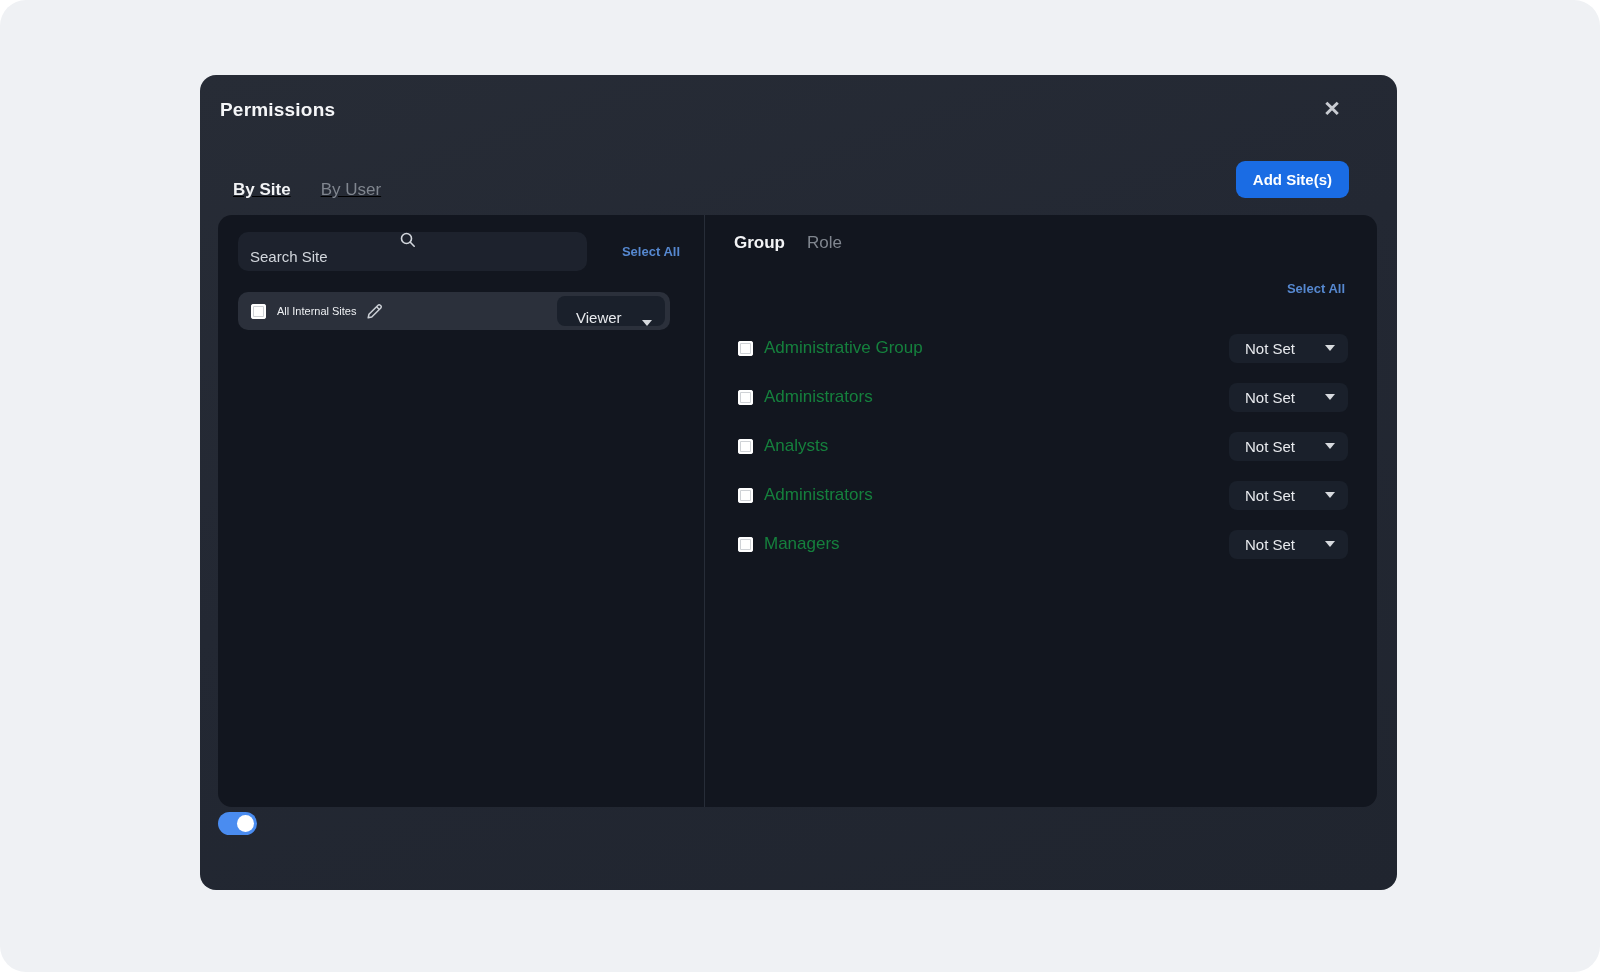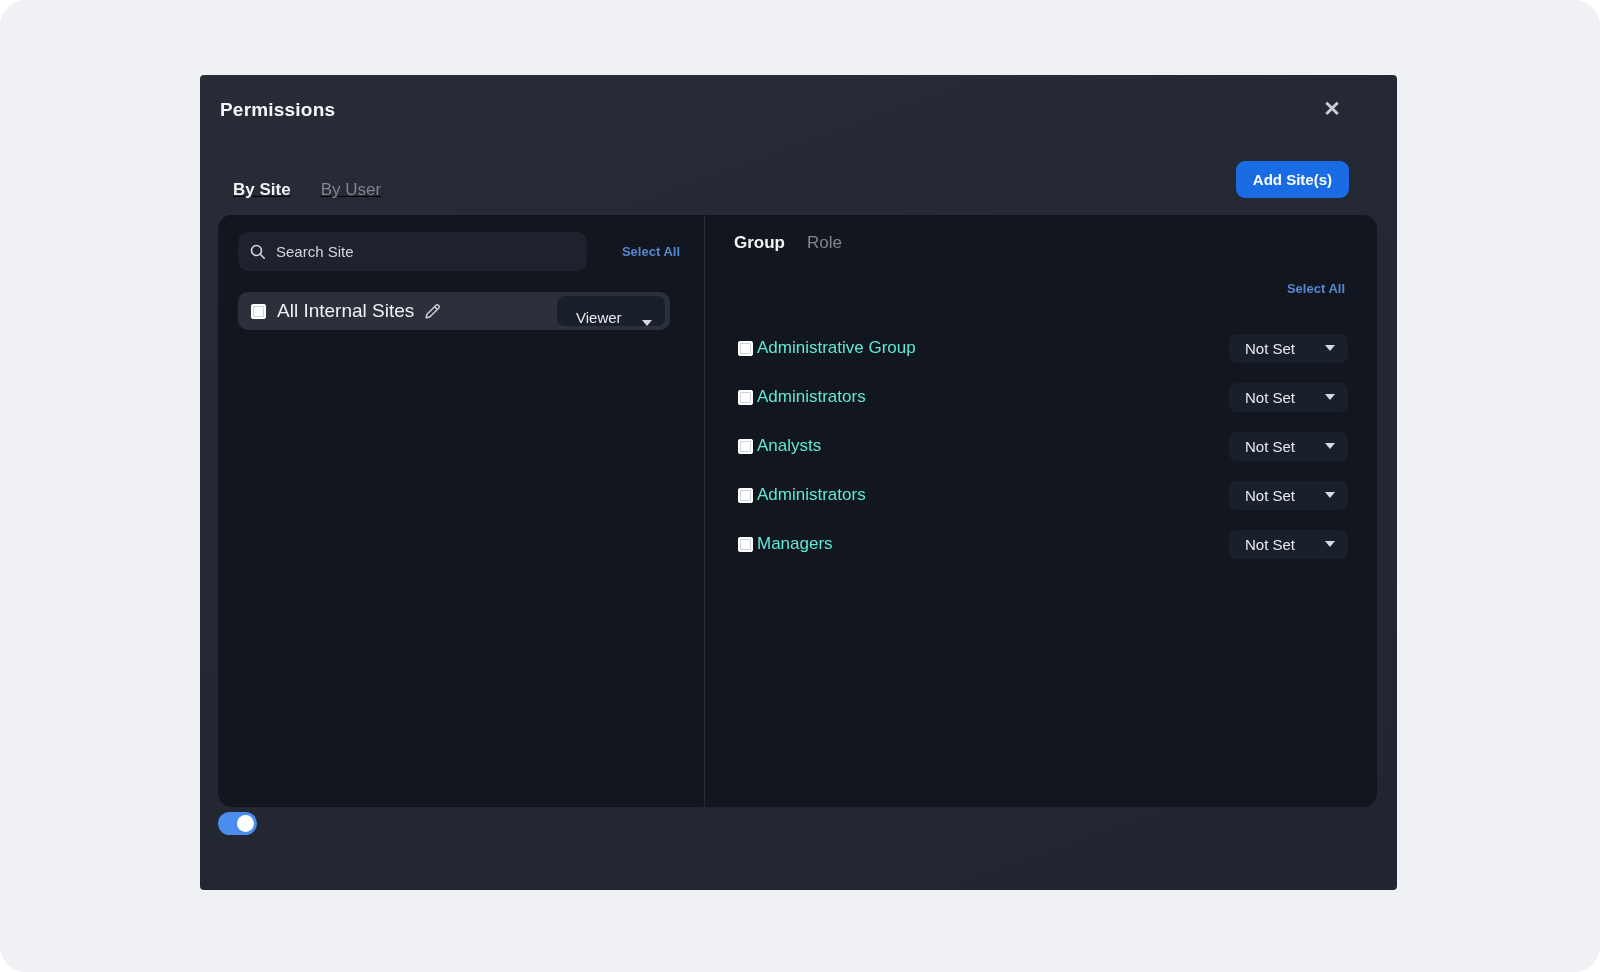--- a/index.html
+++ b/index.html
@@ -4,21 +4,21 @@
 <style>
   * { margin: 0; padding: 0; box-sizing: border-box; }
   html, body { width: 1600px; height: 972px; background: #ffffff; font-family: "Liberation Sans", sans-serif; }
   .page {
     position: relative; width: 1600px; height: 972px;
     background: #eff1f4; border-radius: 26px; overflow: hidden;
   }
   .modal {
     position: absolute; left: 200px; top: 75px; width: 1197px; height: 815px;
     background: linear-gradient(160deg, #272c36 0%, #232833 45%, #20252f 100%);
-    border-radius: 4px;
+    border-radius: 16px;
   }
   .modal-title {
     position: absolute; left: 20px; top: 24px;
     font-size: 19px; font-weight: bold; color: #f5f6f8; letter-spacing: .2px;
   }
   .close-btn {
     position: absolute; right: 52px; top: 20px; width: 26px; height: 26px;
     display: flex; align-items: center; justify-content: center;
     color: #c9ccd2; font-size: 21px; font-weight: bold; cursor: pointer; line-height: 1;
   }
@@ -34,21 +34,21 @@
   .inner-panel {
     position: absolute; left: 18px; top: 140px; width: 1159px; height: 592px;
     background: #12161f; border-radius: 14px;
   }
   .col-left { position: absolute; left: 0; top: 0; width: 486px; height: 100%; }
   .v-divider { position: absolute; left: 486px; top: 0; bottom: 0; width: 1px; background: #272d38; }
   .col-right { position: absolute; left: 487px; top: 0; right: 0; height: 100%; }
 
   .search-box {
     position: absolute; height: 39px; background: #1d222d; border-radius: 10px;
-    display: flex; align-items: center; padding: 0 12px;
+    display: flex; align-items: center; padding: 0 12px; flex-direction: column;
   }
   .search-box svg { flex: 0 0 auto; margin-right: 10px; }
   .search-box input {
     background: transparent; border: none; outline: none; width: 100%;
     color: #e3e6ea; font-size: 15px; font-family: "Liberation Sans", sans-serif;
   }
   .search-box input::placeholder { color: #d3d7dd; opacity: 1; }
 
   .select-all {
     position: absolute; font-size: 13px; font-weight: bold; color: #5688d0; cursor: pointer;
@@ -63,39 +63,39 @@
   .right-tab.active { color: #f2f3f5; font-weight: bold; }
 
   .site-row {
     position: absolute; left: 20px; top: 77px; width: 432px; height: 38px;
     background: #2b303b; border-radius: 10px; display: flex; align-items: center; padding: 0 5px 0 13px;
   }
   .checkbox {
     width: 15px; height: 15px; background: #ffffff; border-radius: 3px;
     box-shadow: inset 0 0 0 2px #ffffff, inset 0 0 0 3px #cfd2d6; cursor: pointer; flex: 0 0 auto;
   }
-  .site-name { margin-left: 11px; font-size: 19px; color: #eef0f3; white-space: nowrap; text-align: right; }
+  .site-name { margin-left: 11px; font-size: 11px; color: #eef0f3; white-space: nowrap; text-align: right; }
   .edit-icon { margin-left: 9px; display: flex; align-items: center; cursor: pointer; }
   .pill {
     background: #1a202b; border-radius: 8px; display: flex; align-items: center;
     justify-content: space-between; cursor: pointer;
   }
   .viewer-pill { margin-left: auto; width: 108px; height: 30px; padding: 0 13px 0 19px; align-items: flex-end; }
   .pill-label { font-size: 15px; color: #e8eaee; }
   .caret {
     width: 0; height: 0; border-left: 5px solid transparent; border-right: 5px solid transparent;
     border-top: 6px solid #d7dade;
   }
 
   .group-list { position: absolute; left: 0; top: 118px; right: 0; }
   .group-row {
     height: 30px; margin-bottom: 19px; display: flex; align-items: center;
     padding-left: 33px; padding-right: 29px;
   }
-  .group-name { margin-left: 4px; font-size: 17px; color: #5eead4; white-space: nowrap; }
+  .group-name { margin-left: 11px; font-size: 17px; color: #15803d; white-space: nowrap; }
   .role-pill { margin-left: auto; width: 119px; height: 29px; padding: 0 13px 0 16px; gap: 13px; }
 
   .footer { position: absolute; left: 18px; top: 737px; display: flex; align-items: center; }
   .toggle {
     position: relative; width: 39px; height: 23px; background: #4a8cf0; border-radius: 12px;
     cursor: pointer; flex: 0 0 auto;
   }
   .toggle .knob {
     position: absolute; right: 3px; top: 3px; width: 17px; height: 17px;
     background: #ffffff; border-radius: 50%;

